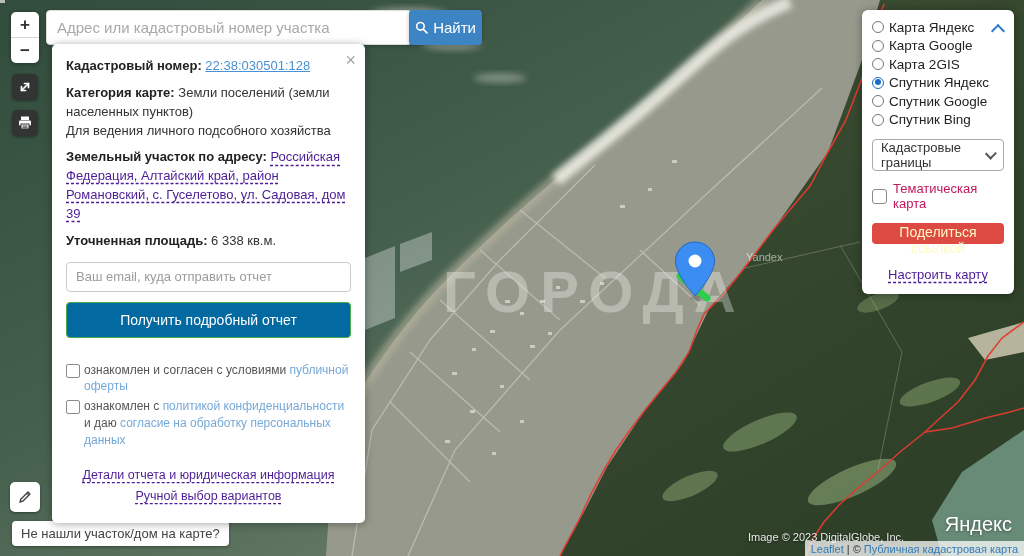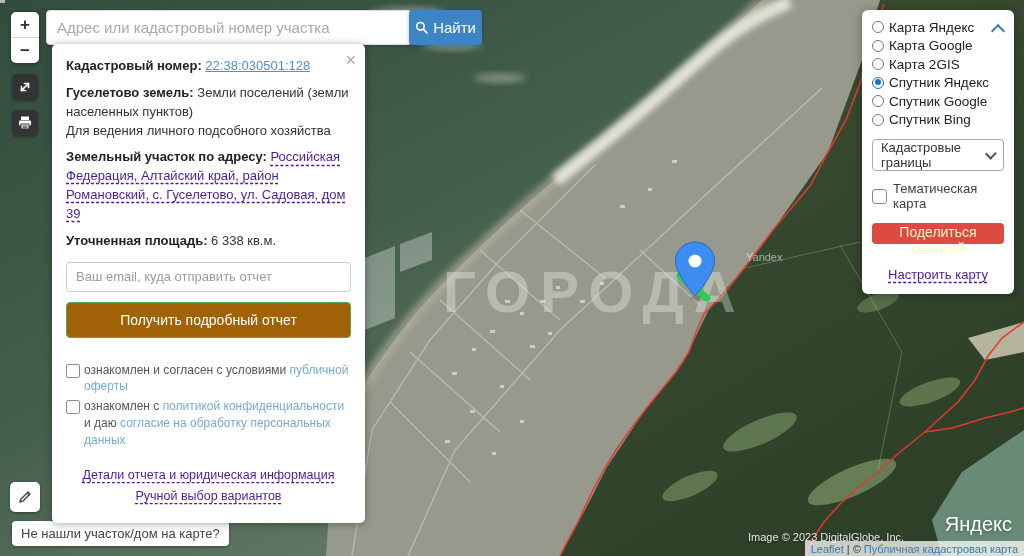--- a/index.html
+++ b/index.html
@@ -36,39 +36,39 @@
     font:13px/1.45 "Liberation Sans",sans-serif;color:#333;}
   .info b{color:#222;}
   .info .close{position:absolute;right:9px;top:6px;font:18px "Liberation Sans",sans-serif;color:#a5a5a5;cursor:pointer;}
   .info .row{margin-bottom:8px;}
   a.lnk{color:#4a90d2;text-decoration:underline;cursor:pointer;}
   a.lnk-dash{color:#4c1d95;text-decoration:underline dashed;text-underline-offset:3px;cursor:pointer;}
   a.lnk-plain{color:#76a9d8;text-decoration:none;cursor:pointer;}
   .email{width:100%;height:30px;border:1px solid #ccc;border-radius:4px;padding:0 9px;box-sizing:border-box;
     font:13px "Liberation Sans",sans-serif;color:#14532d;outline:none;margin-top:3px;}
   .email::placeholder{color:#9b9b9b;}
-  .green-btn{width:100%;height:36px;margin-top:10px;border:1px solid #4cae4c;border-radius:4px;background:#a16207;
+  .green-btn{width:100%;height:36px;margin-top:10px;border:1px solid #4cae4c;border-radius:4px;background:#0369a1;
     color:#fff;font:14px "Liberation Sans",sans-serif;cursor:pointer;}
   .agree{position:relative;padding-left:18px;margin-top:24px;font:12px/1.4 "Liberation Sans",sans-serif;color:#555;}
   .cb{position:absolute;left:0;top:2px;width:12px;height:12px;border:1px solid #8b8b8b;border-radius:2px;background:#fff;cursor:pointer;}
   .center-links{text-align:center;margin-top:16px;font:12.5px/1.7 "Liberation Sans",sans-serif;}
 
   
   .layers{position:absolute;left:862px;top:10px;width:152px;background:#fff;border-radius:6px;
     box-shadow:0 1px 8px rgba(0,0,0,.35);padding:8px 10px 12px 10px;box-sizing:border-box;}
   .lrow{display:flex;align-items:center;gap:5px;height:18.5px;font:13.5px "Liberation Sans",sans-serif;color:#222;cursor:pointer;}
   .radio{width:12px;height:12px;border:1.5px solid #767676;border-radius:50%;box-sizing:border-box;flex:0 0 auto;position:relative;}
   .radio.sel{border-color:#1b6ec2;}
   .radio.sel::after{content:"";position:absolute;left:1.5px;top:1.5px;width:6px;height:6px;border-radius:50%;background:#1b6ec2;}
   .collapse{position:absolute;right:11px;top:16px;width:8px;height:8px;border-top:2px solid #2a7cc7;border-left:2px solid #2a7cc7;
     transform:rotate(45deg);cursor:pointer;}
   .ovl-select{margin-top:10px;height:30px;border:1px solid #aaa;border-radius:4px;display:flex;align-items:center;
     justify-content:flex-end;padding:0 8px;font:13px "Liberation Sans",sans-serif;color:#333;cursor:pointer;background:#fff;}
   .caret-down{width:7px;height:7px;border-right:2px solid #555;border-bottom:2px solid #555;transform:rotate(45deg);margin-top:-4px;}
-  .thematic{display:flex;align-items:center;gap:6px;margin-top:10px;font:13px "Liberation Sans",sans-serif;color:#404040;}
+  .thematic{display:flex;align-items:center;gap:6px;margin-top:10px;font:13px "Liberation Sans",sans-serif;color:#be185d;}
   .cb2{width:13px;height:13px;border:1px solid #8b8b8b;border-radius:3px;background:#fff;flex:0 0 auto;cursor:pointer;}
   .red-btn{width:100%;height:21px;margin-top:12px;border:none;border-radius:4px;background:#dc4a42;color:#fef9c3;
     font:14px "Liberation Sans",sans-serif;cursor:pointer;}
   .cfg{display:block;text-align:center;margin-top:10px;font:13px "Liberation Sans",sans-serif;}
 
   
   .img-attr{position:absolute;left:748px;top:531px;font:11px "Liberation Sans",sans-serif;color:rgba(255,255,255,.9);
     text-shadow:0 1px 2px rgba(0,0,0,.6);white-space:nowrap;}
   .strip{position:absolute;right:0;bottom:0;height:15px;background:rgba(255,255,255,.75);display:flex;align-items:center;
     padding:0 6px;font:11px "Liberation Sans",sans-serif;color:#333;gap:3px;white-space:nowrap;}
@@ -224,21 +224,21 @@
 
   <div class="info">
     <span class="close">×</span>
 
     <div class="row">
       <b>Кадастровый номер:</b>
       <a class="lnk">22:38:030501:128</a>
     </div>
 
     <div class="row">
-      <b>Гуселетово земель:</b>
+      <b>Категория карте:</b>
       <span>Земли поселений (земли населенных пунктов)</span><br>
       <span>Для ведения личного подсобного хозяйства</span>
     </div>
 
     <div class="row">
       <b>Земельный участок по адресу:</b>
       <a class="lnk-dash">Российская Федерация, Алтайский край, район Романовский, с. Гуселетово, ул. Садовая, дом 39</a>
     </div>
 
     <div class="row">

